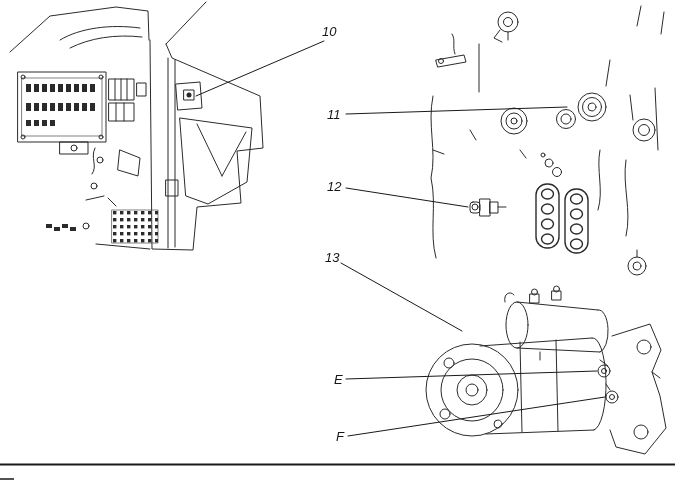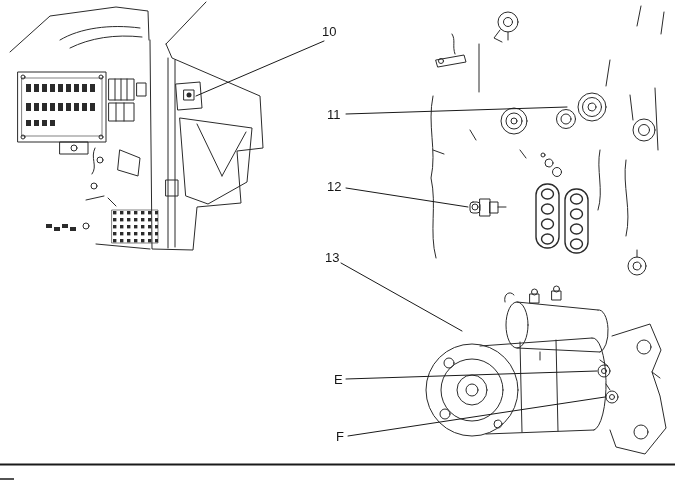--- a/index.html
+++ b/index.html
@@ -7,20 +7,21 @@
     padding: 0;
     background: #ffffff;
     font-family: "Liberation Sans", sans-serif;
   }
   .page {
     position: relative;
     width: 675px;
     height: 483px;
     background: #ffffff;
     overflow: hidden;
+    font-style: italic;
   }
   .figure-svg {
     position: absolute;
     inset: 0;
   }
   .callout-text {
     font-family: "Liberation Sans", sans-serif;
     font-size: 13px;
     fill: #161616;
   }

